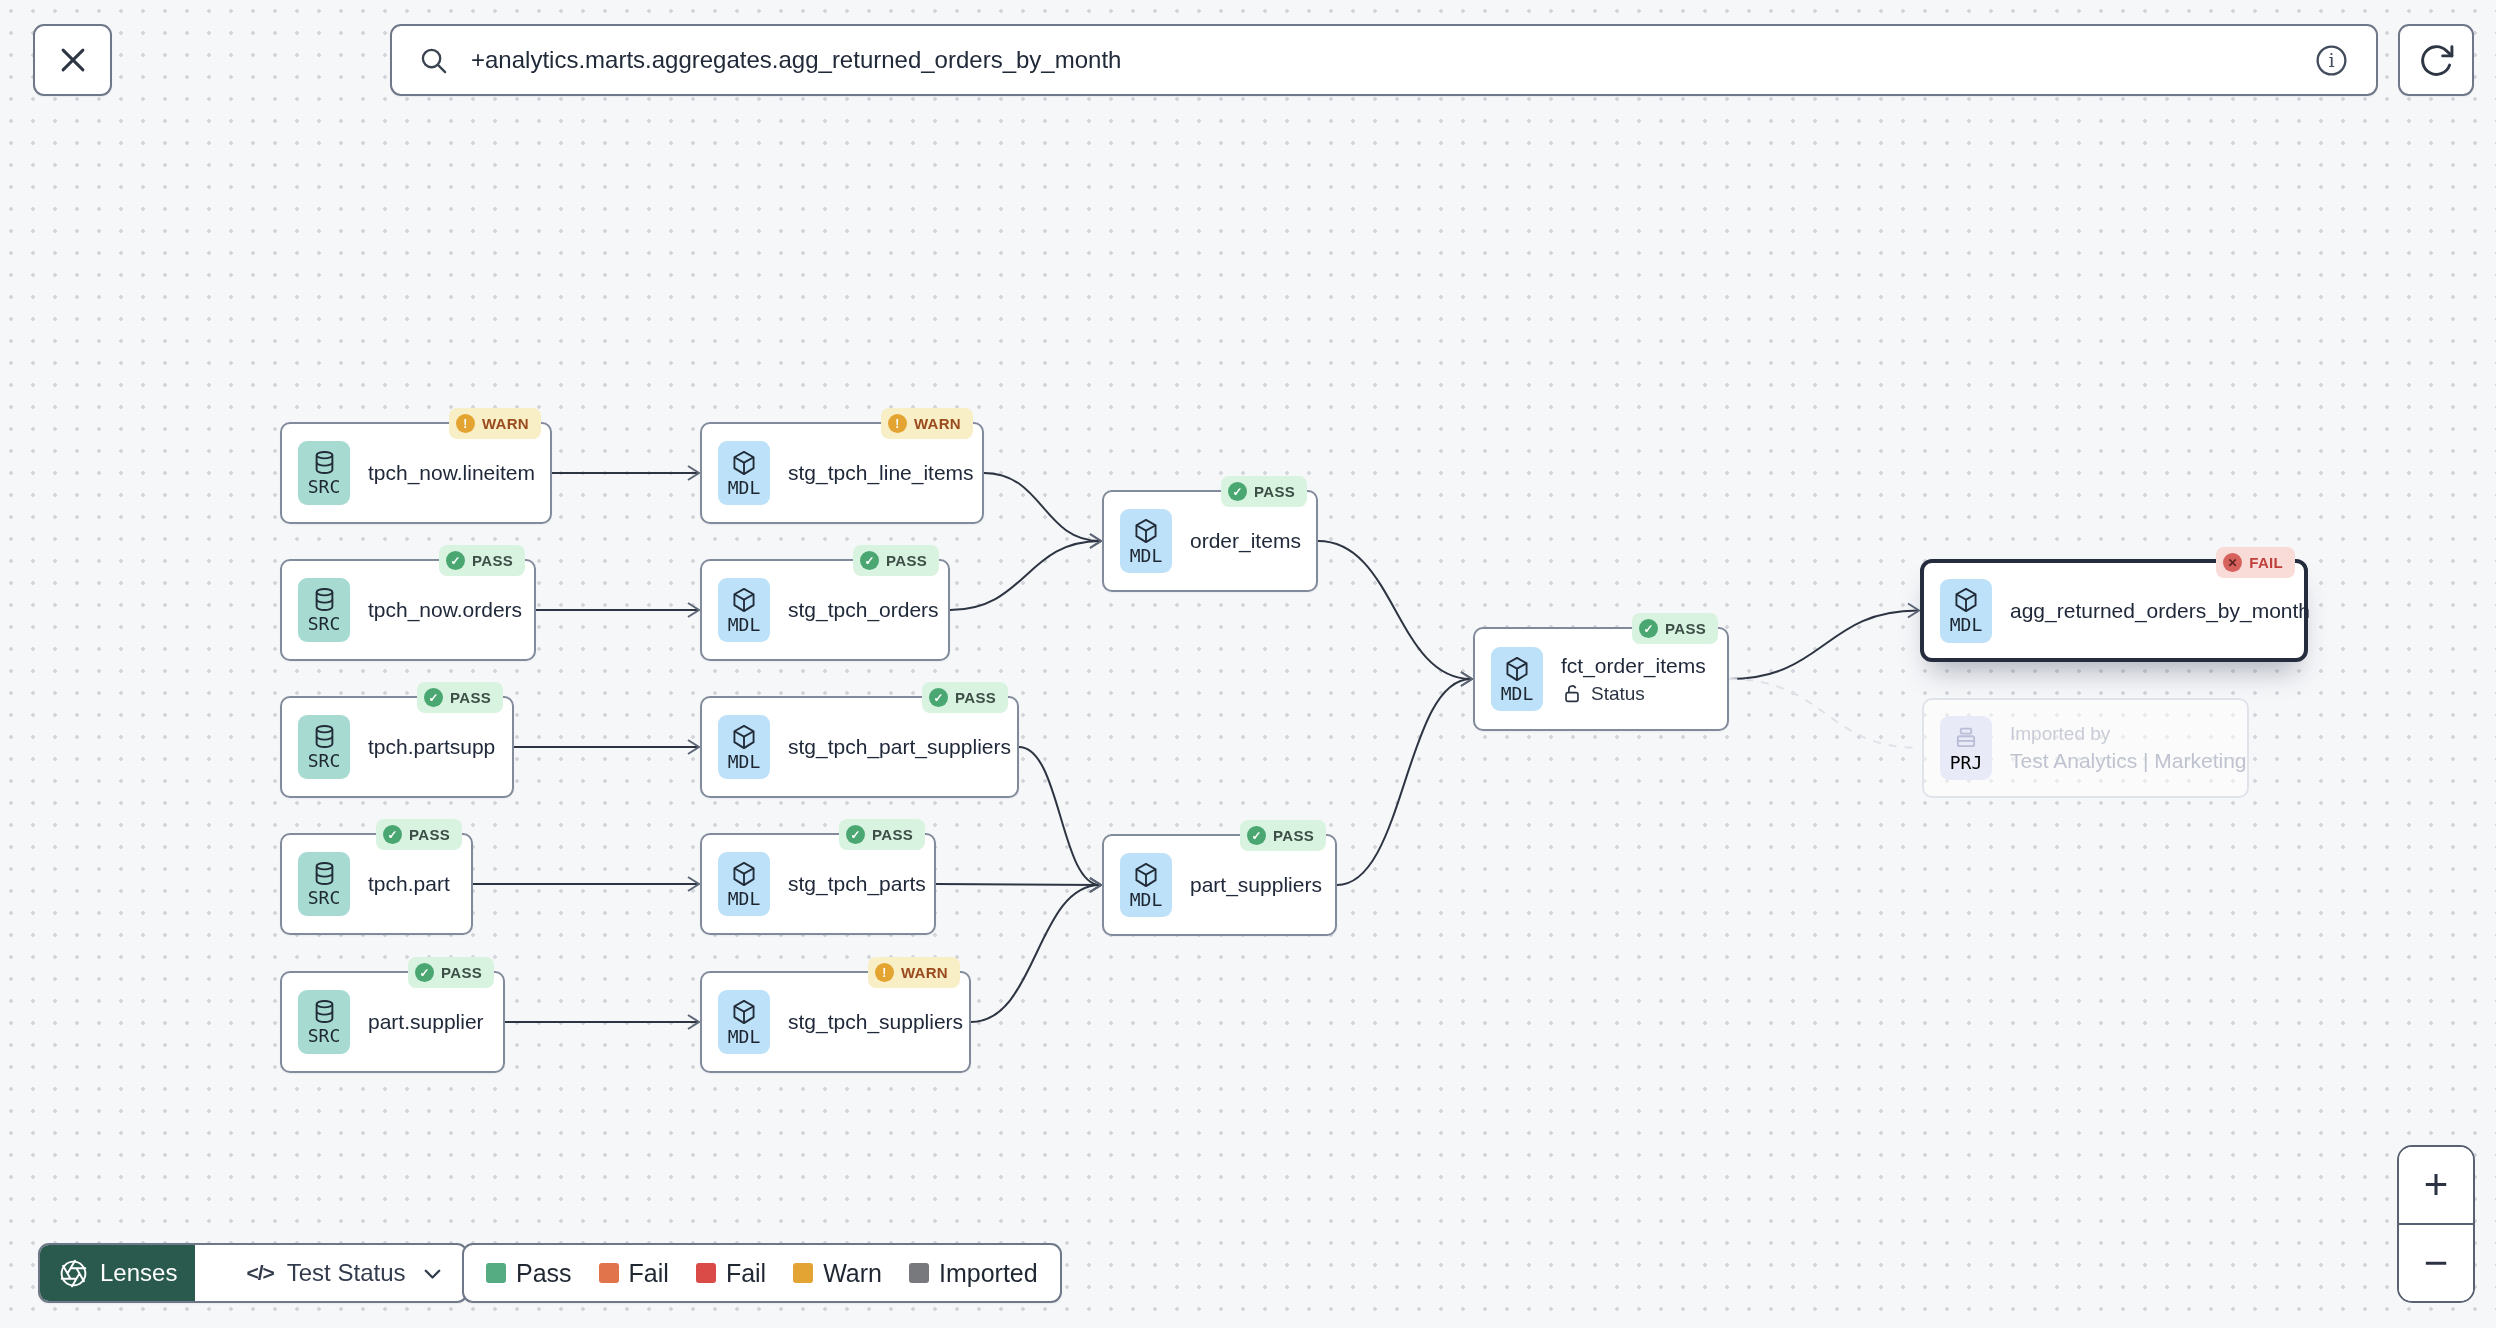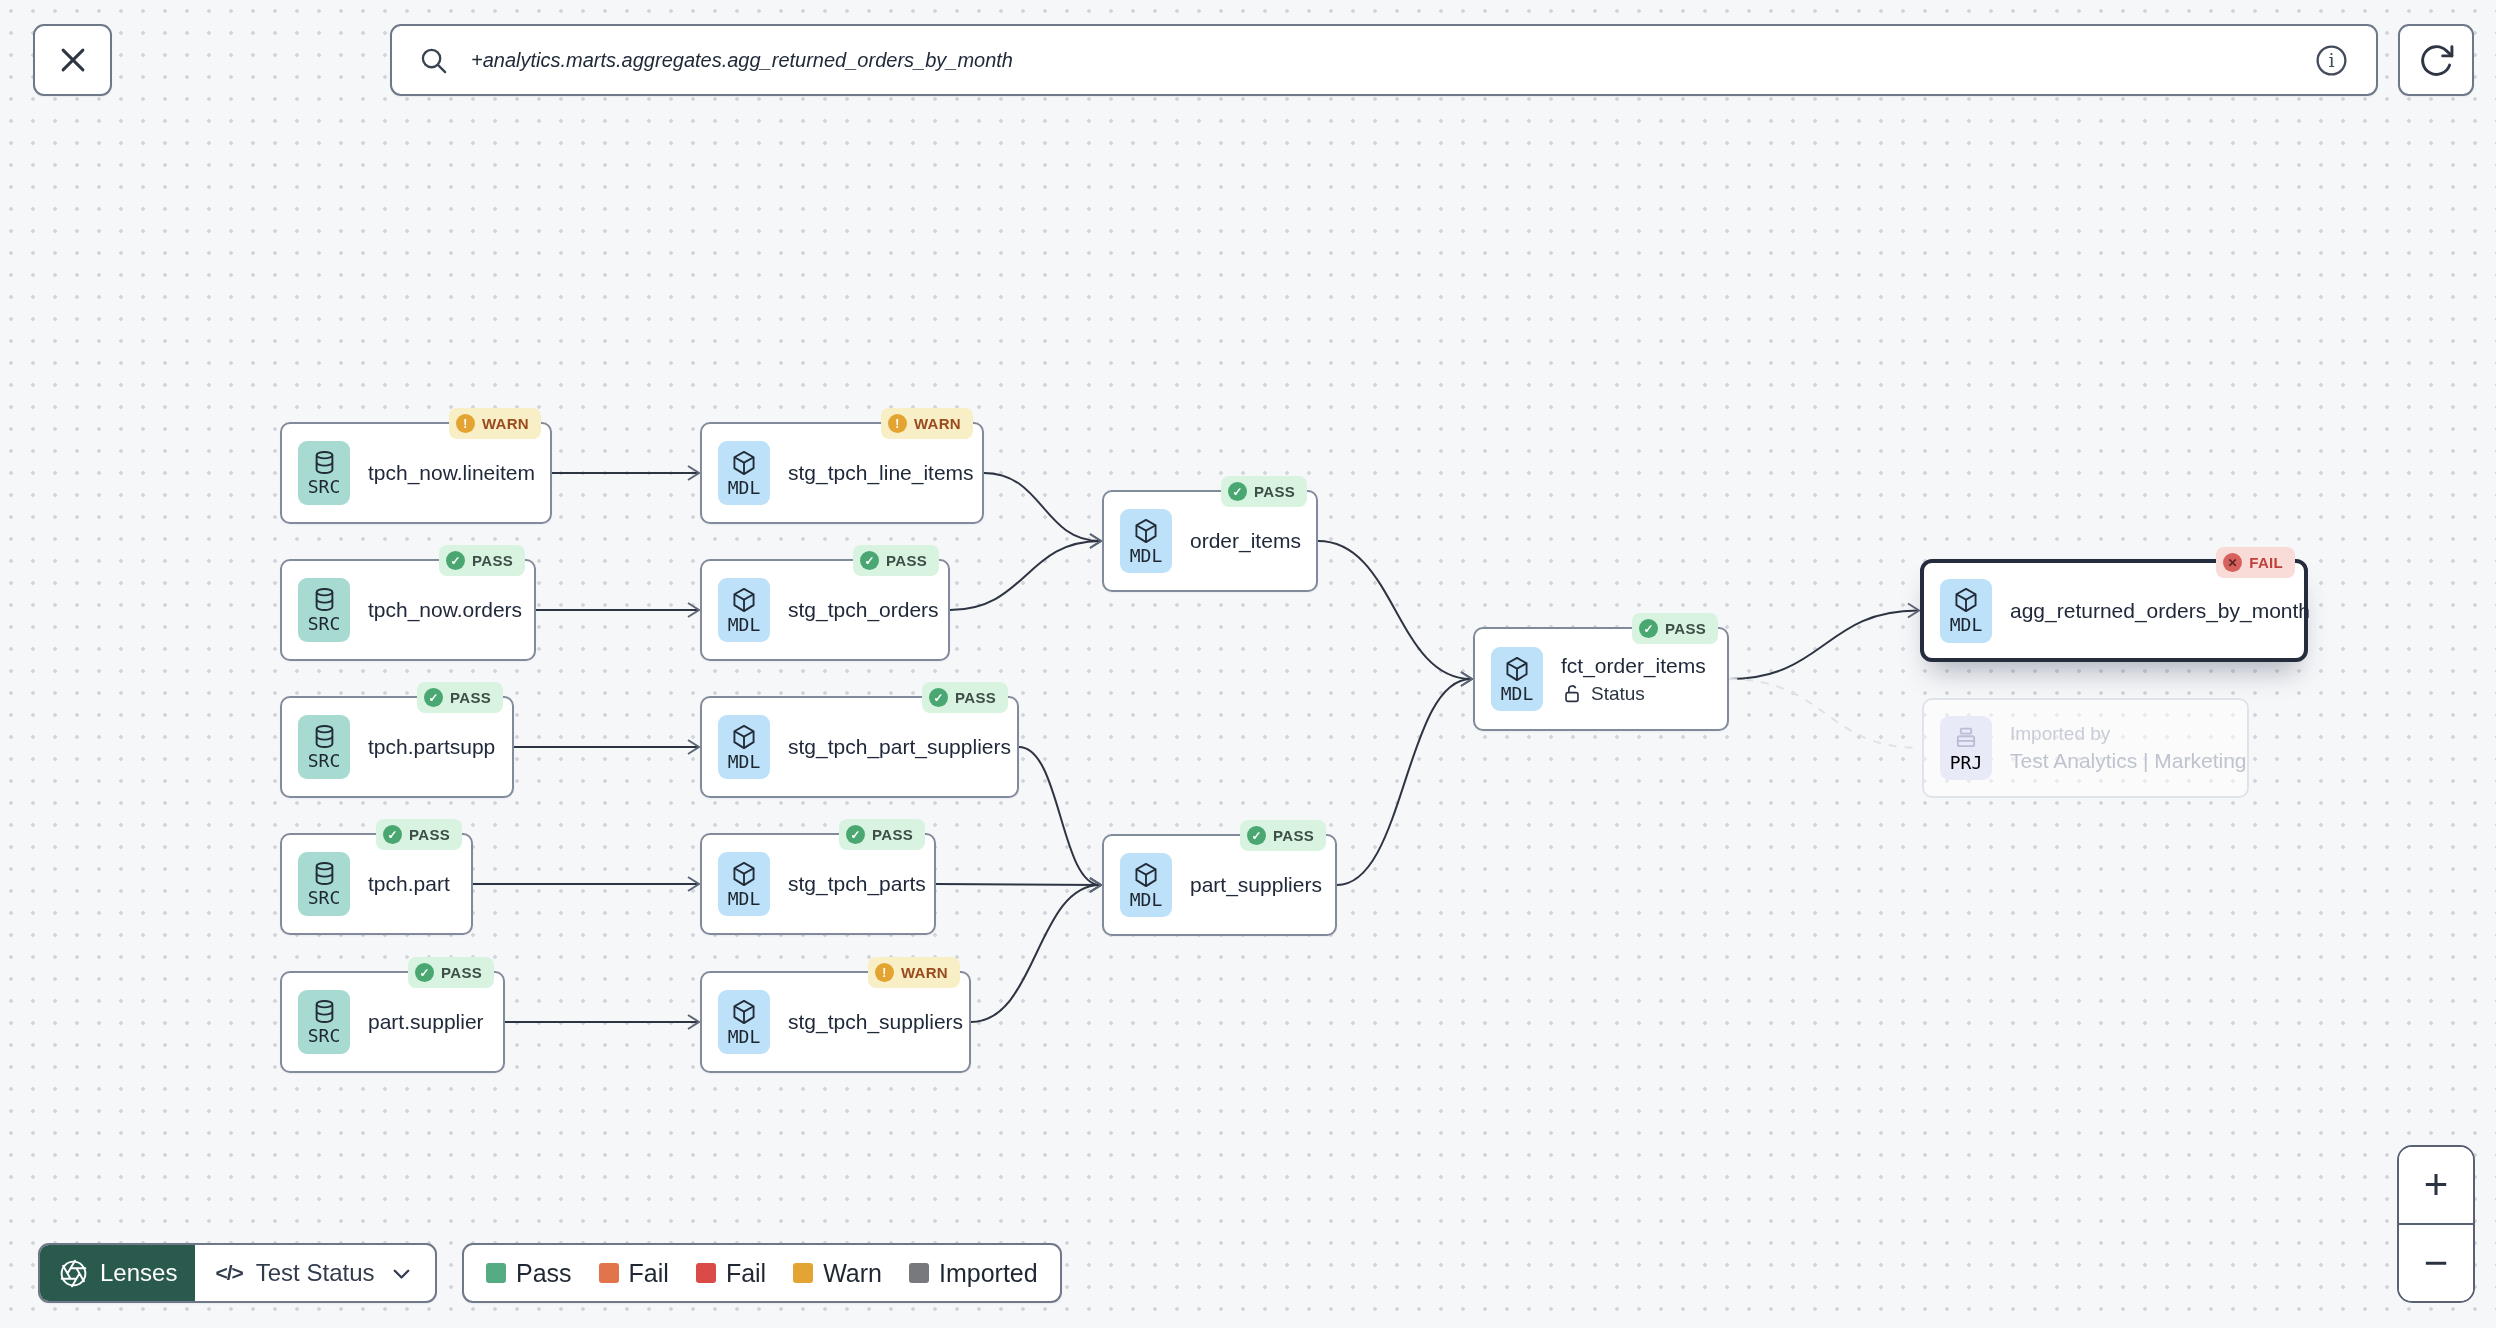--- a/index.html
+++ b/index.html
@@ -13,21 +13,21 @@
   }
   .btn{
     position:absolute;background:#fff;border:2px solid #6f7888;border-radius:11px;
     display:flex;align-items:center;justify-content:center;box-sizing:border-box;
     box-shadow:0 1px 2px rgba(20,30,50,.06);cursor:pointer;
   }
   
   .close-btn{left:33px;top:24px;width:79px;height:72px;}
   .crumb-btn{left:129px;top:24px;width:244px;height:72px;font-size:26px;color:#1f2633;}
   .search-bar{left:390px;top:24px;width:1988px;height:72px;justify-content:flex-start;gap:22px;padding:0 26px;cursor:text;}
-  .search-input{flex:1;border:none;outline:none;background:transparent;font-size:20px;color:#212a39;font-family:inherit;padding:0;font-style:italic;}
+  .search-input{flex:1;border:none;outline:none;background:transparent;font-size:24px;color:#212a39;font-family:inherit;padding:0;}
   .refresh-btn{left:2398px;top:24px;width:76px;height:72px;}
   
   .edges{position:absolute;left:0;top:0;z-index:1;}
   .edge{fill:none;stroke:#2d3442;stroke-width:2px;}
   .edge.dashed{stroke:#e0e2e8;stroke-dasharray:8 8;}
   .arrow{fill:none;stroke:#5d6676;stroke-width:2px;}
   .node{
     position:absolute;z-index:2;background:#fff;border:2px solid #828b9b;border-radius:10px;
     box-sizing:border-box;display:flex;align-items:center;gap:18px;padding:0 20px 0 16px;
     box-shadow:0 1px 2px rgba(20,30,50,.05);cursor:pointer;
@@ -41,21 +41,21 @@
   .nsub{display:flex;align-items:center;gap:8px;font-size:19px;color:#2a3342;margin-top:5px;}
   .imp1{font-size:19px;color:#c9ccd6;}
   .imp2{font-size:21px;color:#bfc3cf;margin-top:4px;white-space:nowrap;}
   .badge{
     position:absolute;top:-16px;right:9px;height:31px;border-radius:8px;
     display:flex;align-items:center;gap:7px;padding:0 12px 0 7px;
     font-size:15px;font-weight:bold;letter-spacing:.3px;
   }
   .bicon{width:19px;height:19px;border-radius:50%;display:flex;align-items:center;justify-content:center;font-size:12px;font-weight:bold;line-height:1;}
   
-  .lens-switcher{position:absolute;left:38px;top:1243px;height:60px;border:2px solid #6f7888;border-radius:11px;background:#fff;display:flex;overflow:hidden;box-sizing:border-box;z-index:5;box-shadow:0 1px 2px rgba(20,30,50,.06);}
+  .lens-switcher{position:absolute;left:38px;top:1243px;height:60px;border:2px solid #6f7888;border-radius:11px;background:#fff;display:flex;overflow:hidden;box-sizing:border-box;z-index:5;box-shadow:0 1px 2px rgba(20,30,50,.06);gap:31px;}
   .lens-left{background:#2a5a4d;color:#fff;display:flex;align-items:center;gap:11px;padding:0 18px;font-size:24px;cursor:pointer;}
   .lens-right{display:flex;align-items:center;gap:13px;padding:0 20px;font-size:24px;color:#333c4d;cursor:pointer;}
   .code-glyph{font-size:21px;font-weight:bold;letter-spacing:-1px;color:#333c4d;}
   .legend{position:absolute;left:462px;top:1243px;height:60px;border:2px solid #6f7888;border-radius:11px;background:#fff;display:flex;align-items:center;gap:27px;padding:0 22px;box-sizing:border-box;z-index:5;box-shadow:0 1px 2px rgba(20,30,50,.06);}
   .leg-item{display:flex;align-items:center;gap:10px;font-size:25px;color:#1f2733;}
   .leg-swatch{width:20px;height:20px;border-radius:3px;flex:none;}
   .zoomctl{position:absolute;left:2397px;top:1145px;width:78px;height:158px;border:2.5px solid #596273;border-radius:15px;background:#fff;display:flex;flex-direction:column;box-sizing:border-box;z-index:5;overflow:hidden;}
   .zbtn{flex:1;display:flex;align-items:center;justify-content:center;font-size:42px;color:#2b3342;cursor:pointer;background:#fff;border:none;font-family:inherit;}
   .zbtn + .zbtn{border-top:2.5px solid #596273;}
 </style>

